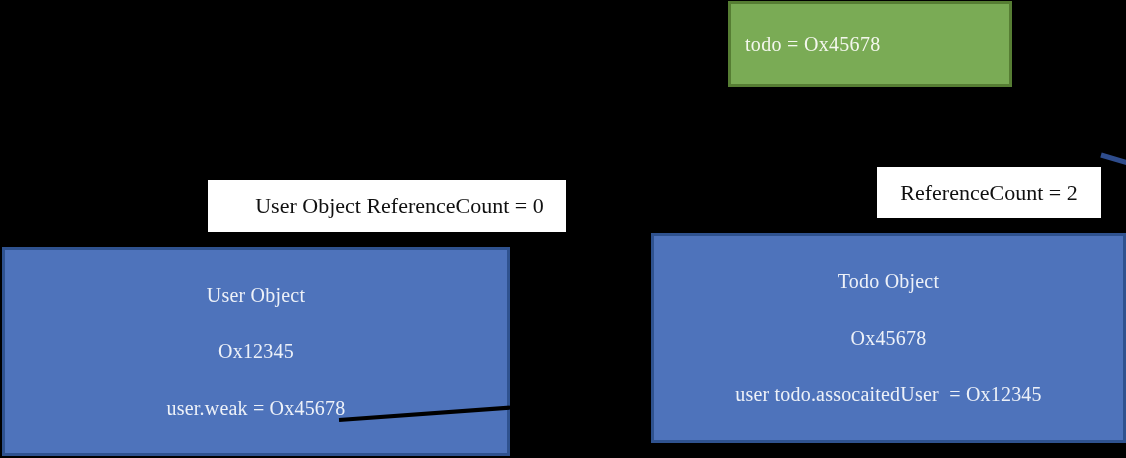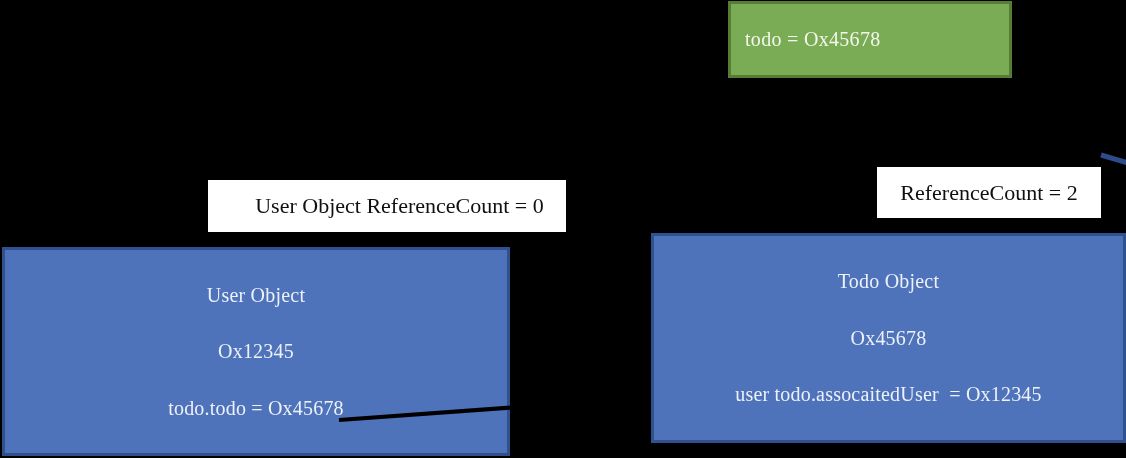--- a/index.html
+++ b/index.html
@@ -13,21 +13,21 @@
     height: 458px;
     background: #000000;
     overflow: hidden;
     font-family: "Liberation Serif", "DejaVu Serif", serif;
   }
   .abs { position: absolute; box-sizing: border-box; }
 
   
   .var-box {
     left: 728px; top: 1px;
-    width: 284px; height: 77px;
+    width: 284px; height: 86px;
     background: #7aab55;
     border: 3px solid #567d33;
     display: flex;
     align-items: center;
     justify-content: flex-start;
     padding-left: 14px;
     color: #f4f7ee;
     font-size: 20px;
     letter-spacing: 0.3px;
     text-align: right;
@@ -84,21 +84,21 @@
     <span>User Object ReferenceCount = 0</span>
   </div>
 
   <div class="abs ref-label todo">
     <span>ReferenceCount = 2</span>
   </div>
 
   <div class="abs obj-box user">
     <div class="obj-line">User Object</div>
     <div class="obj-line">Ox12345</div>
-    <div class="obj-line">todo.todo = Ox45678</div>
+    <div class="obj-line">user.weak = Ox45678</div>
   </div>
 
   <div class="abs obj-box todo">
     <div class="obj-line">Todo Object</div>
     <div class="obj-line">Ox45678</div>
     <div class="obj-line">user todo.assocaitedUser  = Ox12345</div>
   </div>
 
   <svg id="connector-overlay" viewBox="0 0 1126 458" xmlns="http://www.w3.org/2000/svg">
 

